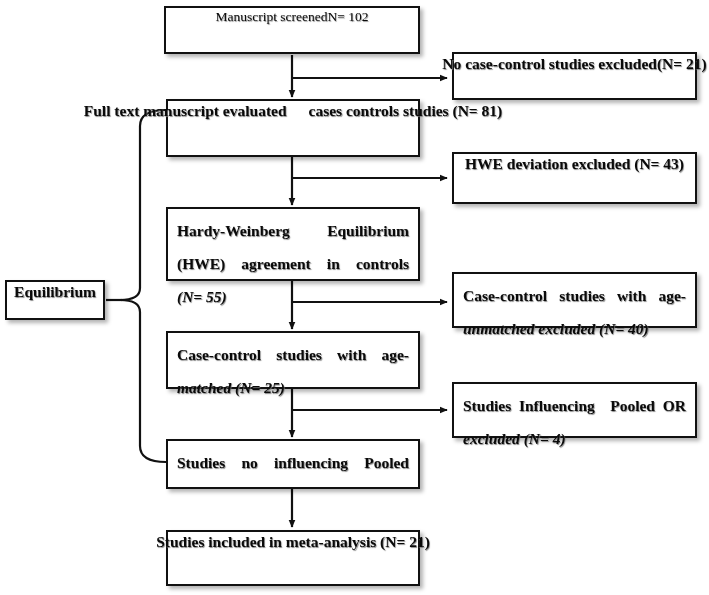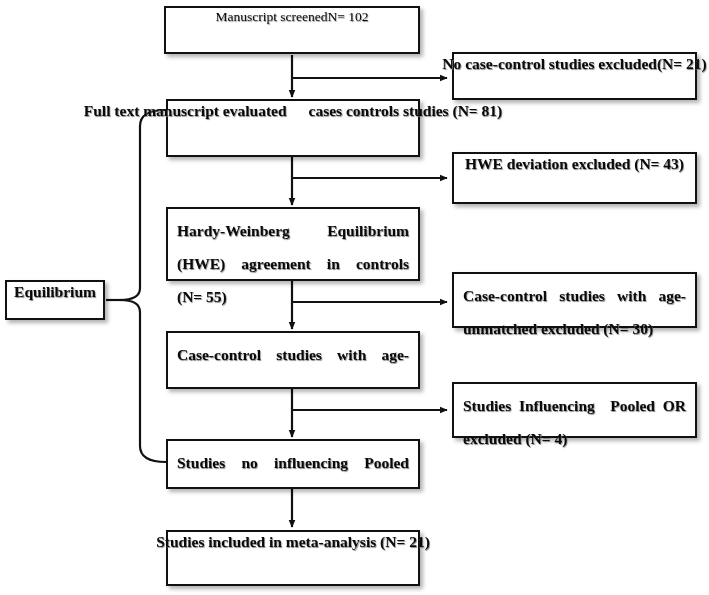--- a/index.html
+++ b/index.html
@@ -33,21 +33,21 @@
   .center .line{text-align:center;}
   .just{display:block;}
   .just .jline{
     font-size:15.5px;font-weight:bold;color:#0a0a0a;
     line-height:1.34;
     text-shadow:0.8px 0.8px 0.9px rgba(120,120,120,0.85);
     display:flex;justify-content:space-between;
     padding:0 9px;
     margin-top:12px;
   }
-  .just .jline.last{justify-content:flex-start;}
+  .just .jline.last{justify-content:flex-start;font-style:italic;}
   .small .line{font-size:13.5px;font-weight:normal;text-shadow:0.7px 0.7px 0.8px rgba(130,130,130,0.8);}
   .small .line{text-align:center;}
 
   svg.wires{position:absolute;left:0;top:0;width:709px;height:595px;pointer-events:none;}
 </style>
 </head>
 <body>
 
 <div id="canvas">
 
@@ -113,20 +113,23 @@
     </div>
   </div>
 
   <div class="box just" style="left:166px;top:331px;width:254px;height:58px;">
     <div class="jline">
       <span>Case-control</span>
       <span>studies</span>
       <span>with</span>
       <span>age-</span>
     </div>
+    <div class="jline last">
+      <span>matched (N= 25)</span>
+    </div>
   </div>
 
   <div class="box just" style="left:166px;top:439px;width:254px;height:50px;">
     <div class="jline">
       <span>Studies</span>
       <span>no</span>
       <span>influencing</span>
       <span>Pooled</span>
     </div>
   </div>
@@ -146,21 +149,21 @@
   </div>
 
   <div class="box just" style="left:452px;top:272px;width:245px;height:56px;">
     <div class="jline">
       <span>Case-control</span>
       <span>studies</span>
       <span>with</span>
       <span>age-</span>
     </div>
     <div class="jline last">
-      <span>unmatched excluded (N= 30)</span>
+      <span>unmatched excluded (N= 40)</span>
     </div>
   </div>
 
   <div class="box just" style="left:452px;top:382px;width:245px;height:56px;">
     <div class="jline">
       <span>Studies</span>
       <span>Influencing</span>
       <span></span>
       <span>Pooled</span>
       <span>OR</span>

